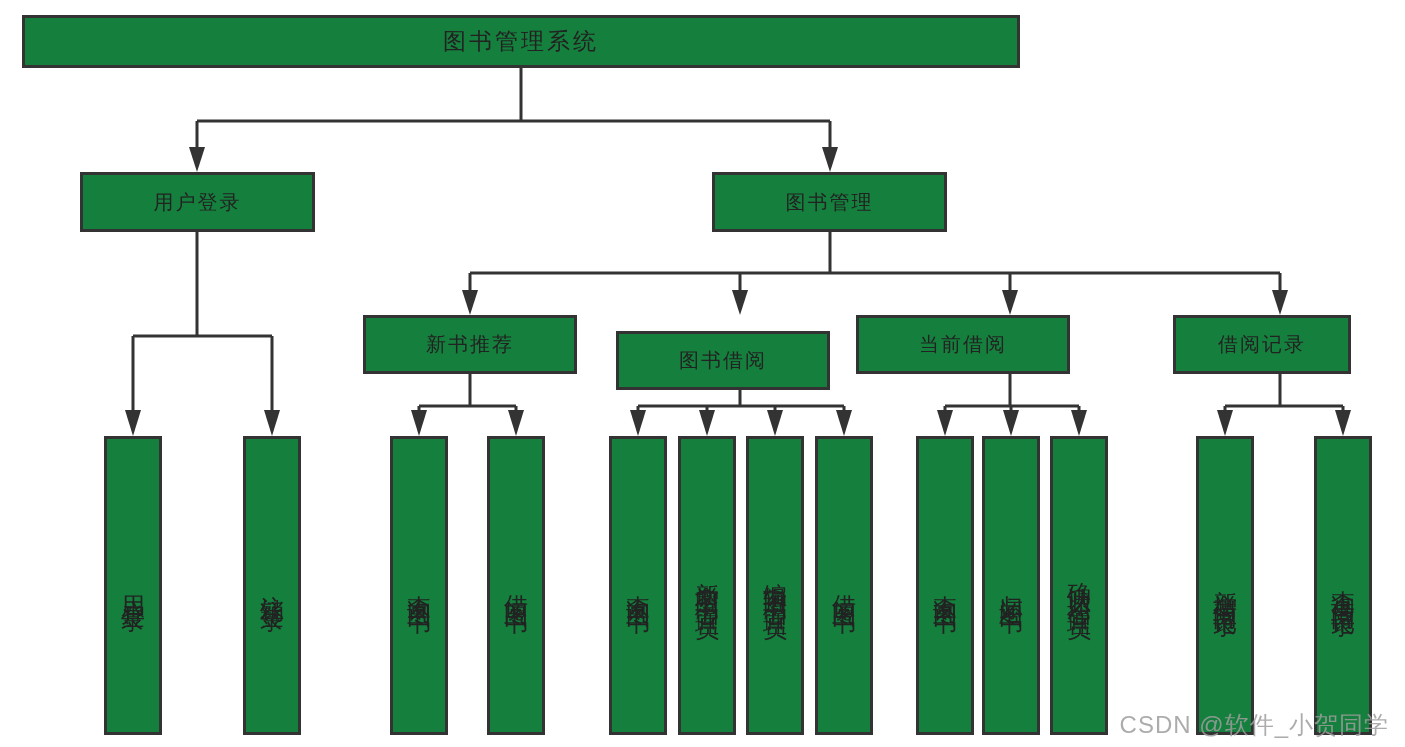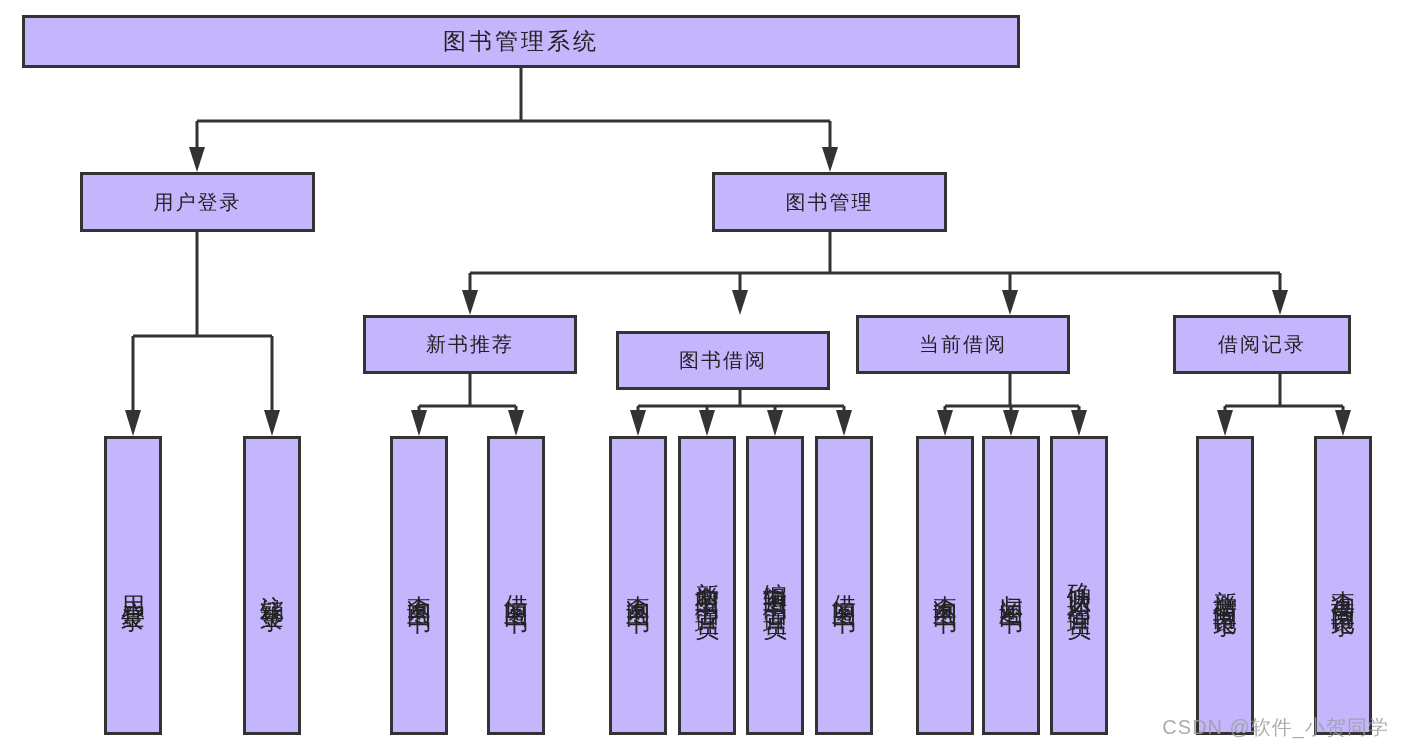--- a/index.html
+++ b/index.html
@@ -16,21 +16,21 @@
   }
   #connectors{
     position:absolute;
     left:0;top:0;
     width:1405px;height:747px;
     color:var(--line,#333333);
   }
   .box{
     position:absolute;
     box-sizing:border-box;
-    background:#c4b5fd;
+    background:#15803d;
     border:3px solid var(--line,#333333);
     display:flex;
     align-items:center;
     justify-content:center;
     color:var(--txt,#222222);
   }
   .root-label{
     font-size:23px;
     letter-spacing:3px;
   }
@@ -43,21 +43,21 @@
     text-orientation:mixed;
     font-size:24px;
     letter-spacing:5px;
     line-height:1;
     white-space:nowrap;
   }
   .watermark{
     position:absolute;
     right:16px;
     bottom:6px;
-    font-size:20px;
+    font-size:24px;
     letter-spacing:1px;
     color:var(--wm,#9e9e9e);
     opacity:0.85;
     z-index:5;
   }
 </style>
 </head>
 <body>
 
 <div id="canvas">

